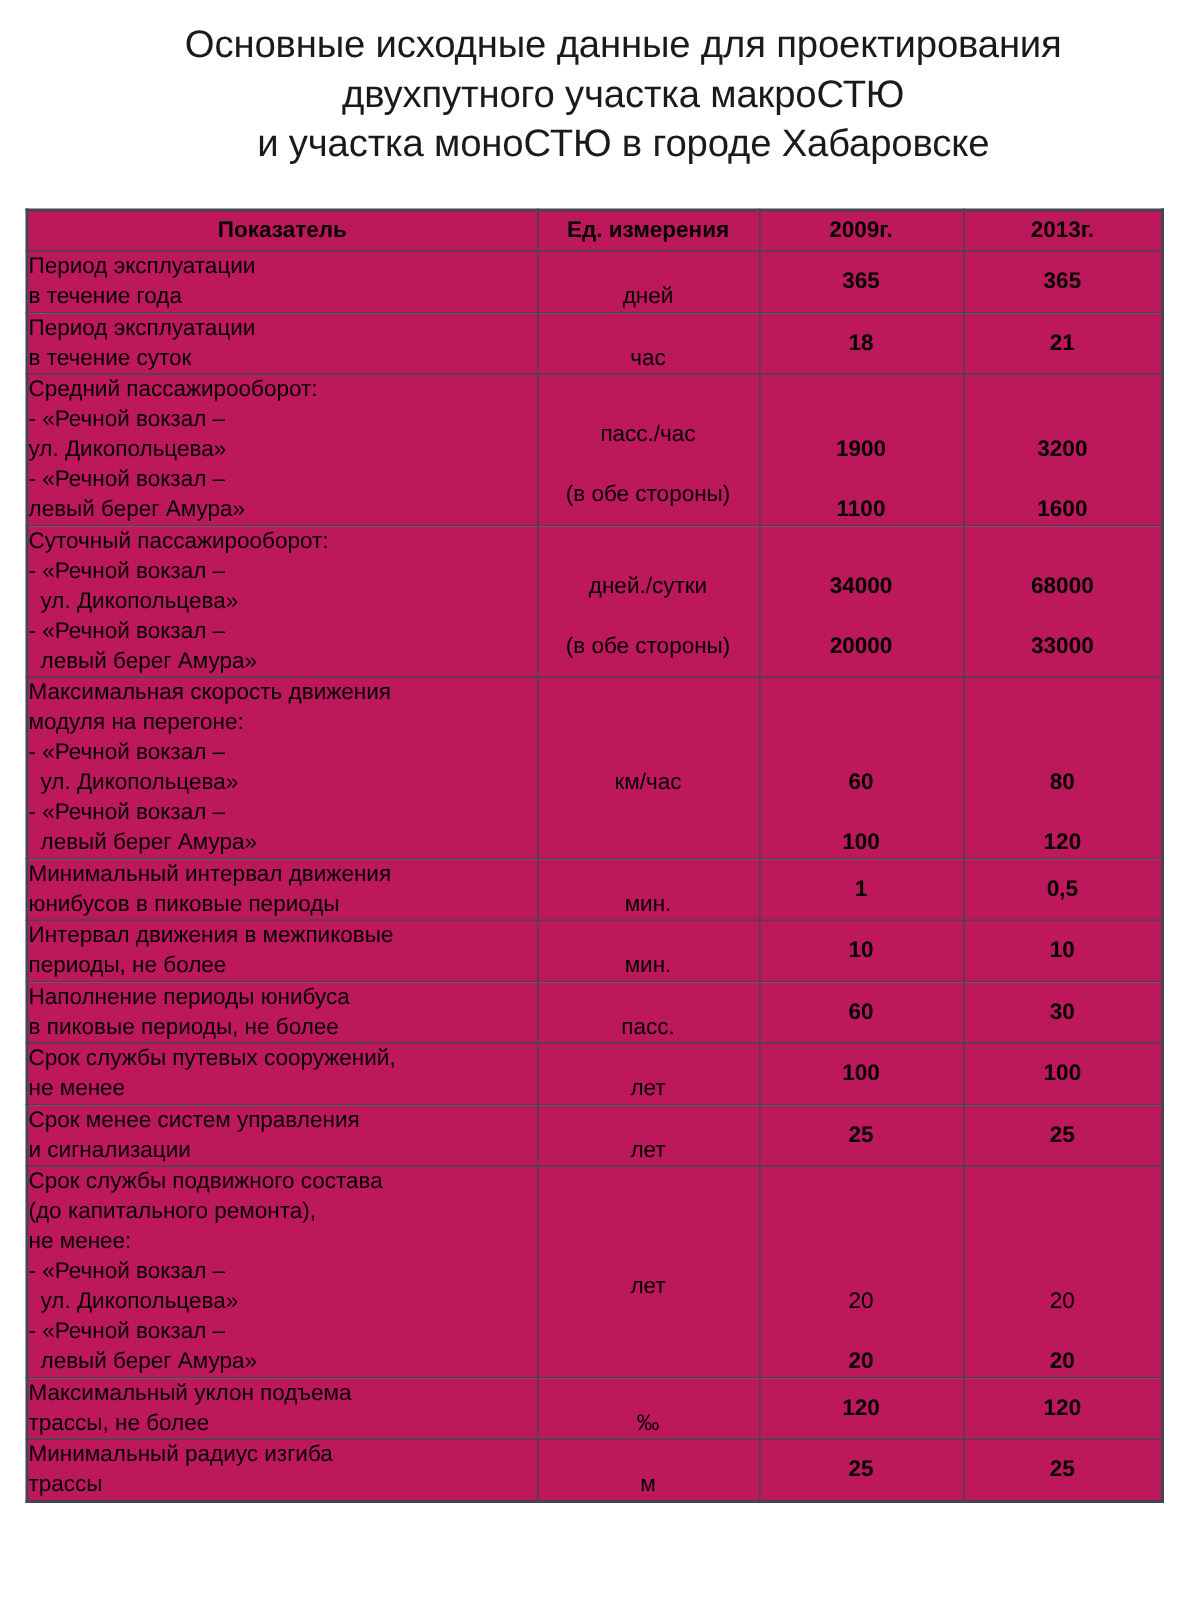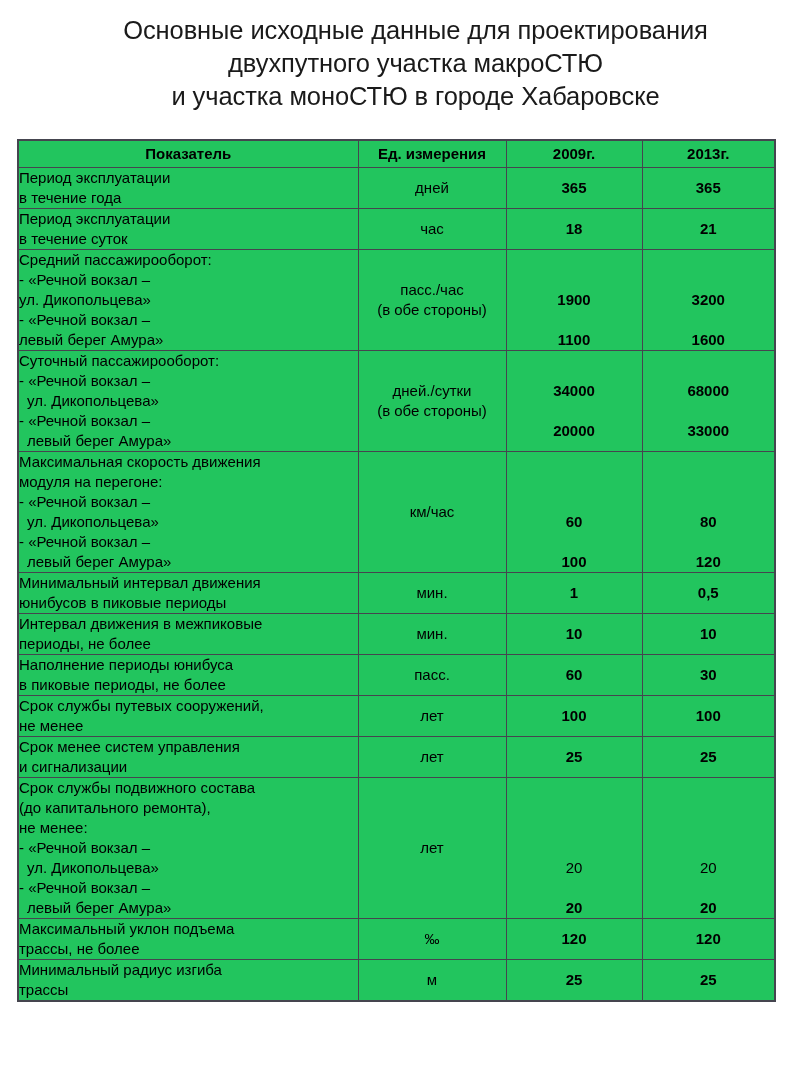--- a/index.html
+++ b/index.html
@@ -52,21 +52,21 @@
   table.data col.c2 { width: 148px; }
   table.data col.c3 { width: 136px; }
   table.data col.c4 { width: 133px; }
 
   table.data td, table.data th {
     border: 1px solid #45454f;
     padding: 0;
     vertical-align: middle;
     font-size: 15px;
     line-height: 20px;
-    background: #22c55e;
+    background: #be185d;
   }
 
   
   thead th {
     font-weight: bold;
     text-align: center;
     height: 26px;
     font-size: 15px;
     padding: 2px 0 3px 0;
   }
@@ -86,21 +86,21 @@
     background: #ffffff;
     padding: 3px 4px;
   }
   td.v2009 { background: #fdf8e8; text-align: center; font-weight: bold; }
   td.v2013 { background: #f5edc2; text-align: center; font-weight: bold; }
 
   .ind .l  { display: block; white-space: nowrap; }
   .ind .it { }
   .ind .ind1 { padding-left: 8px; }
 
-  .unit .l { display: block; white-space: nowrap; }
+  .unit .l { display: block; white-space: nowrap; margin-top: 20px; }
 
   
   .vstack { display: block; }
   .vstack .v {
     display: block;
     height: 20px;
     line-height: 20px;
   }
   .vstack .sp { display: block; }
   .vstack .reg { font-weight: normal; }

